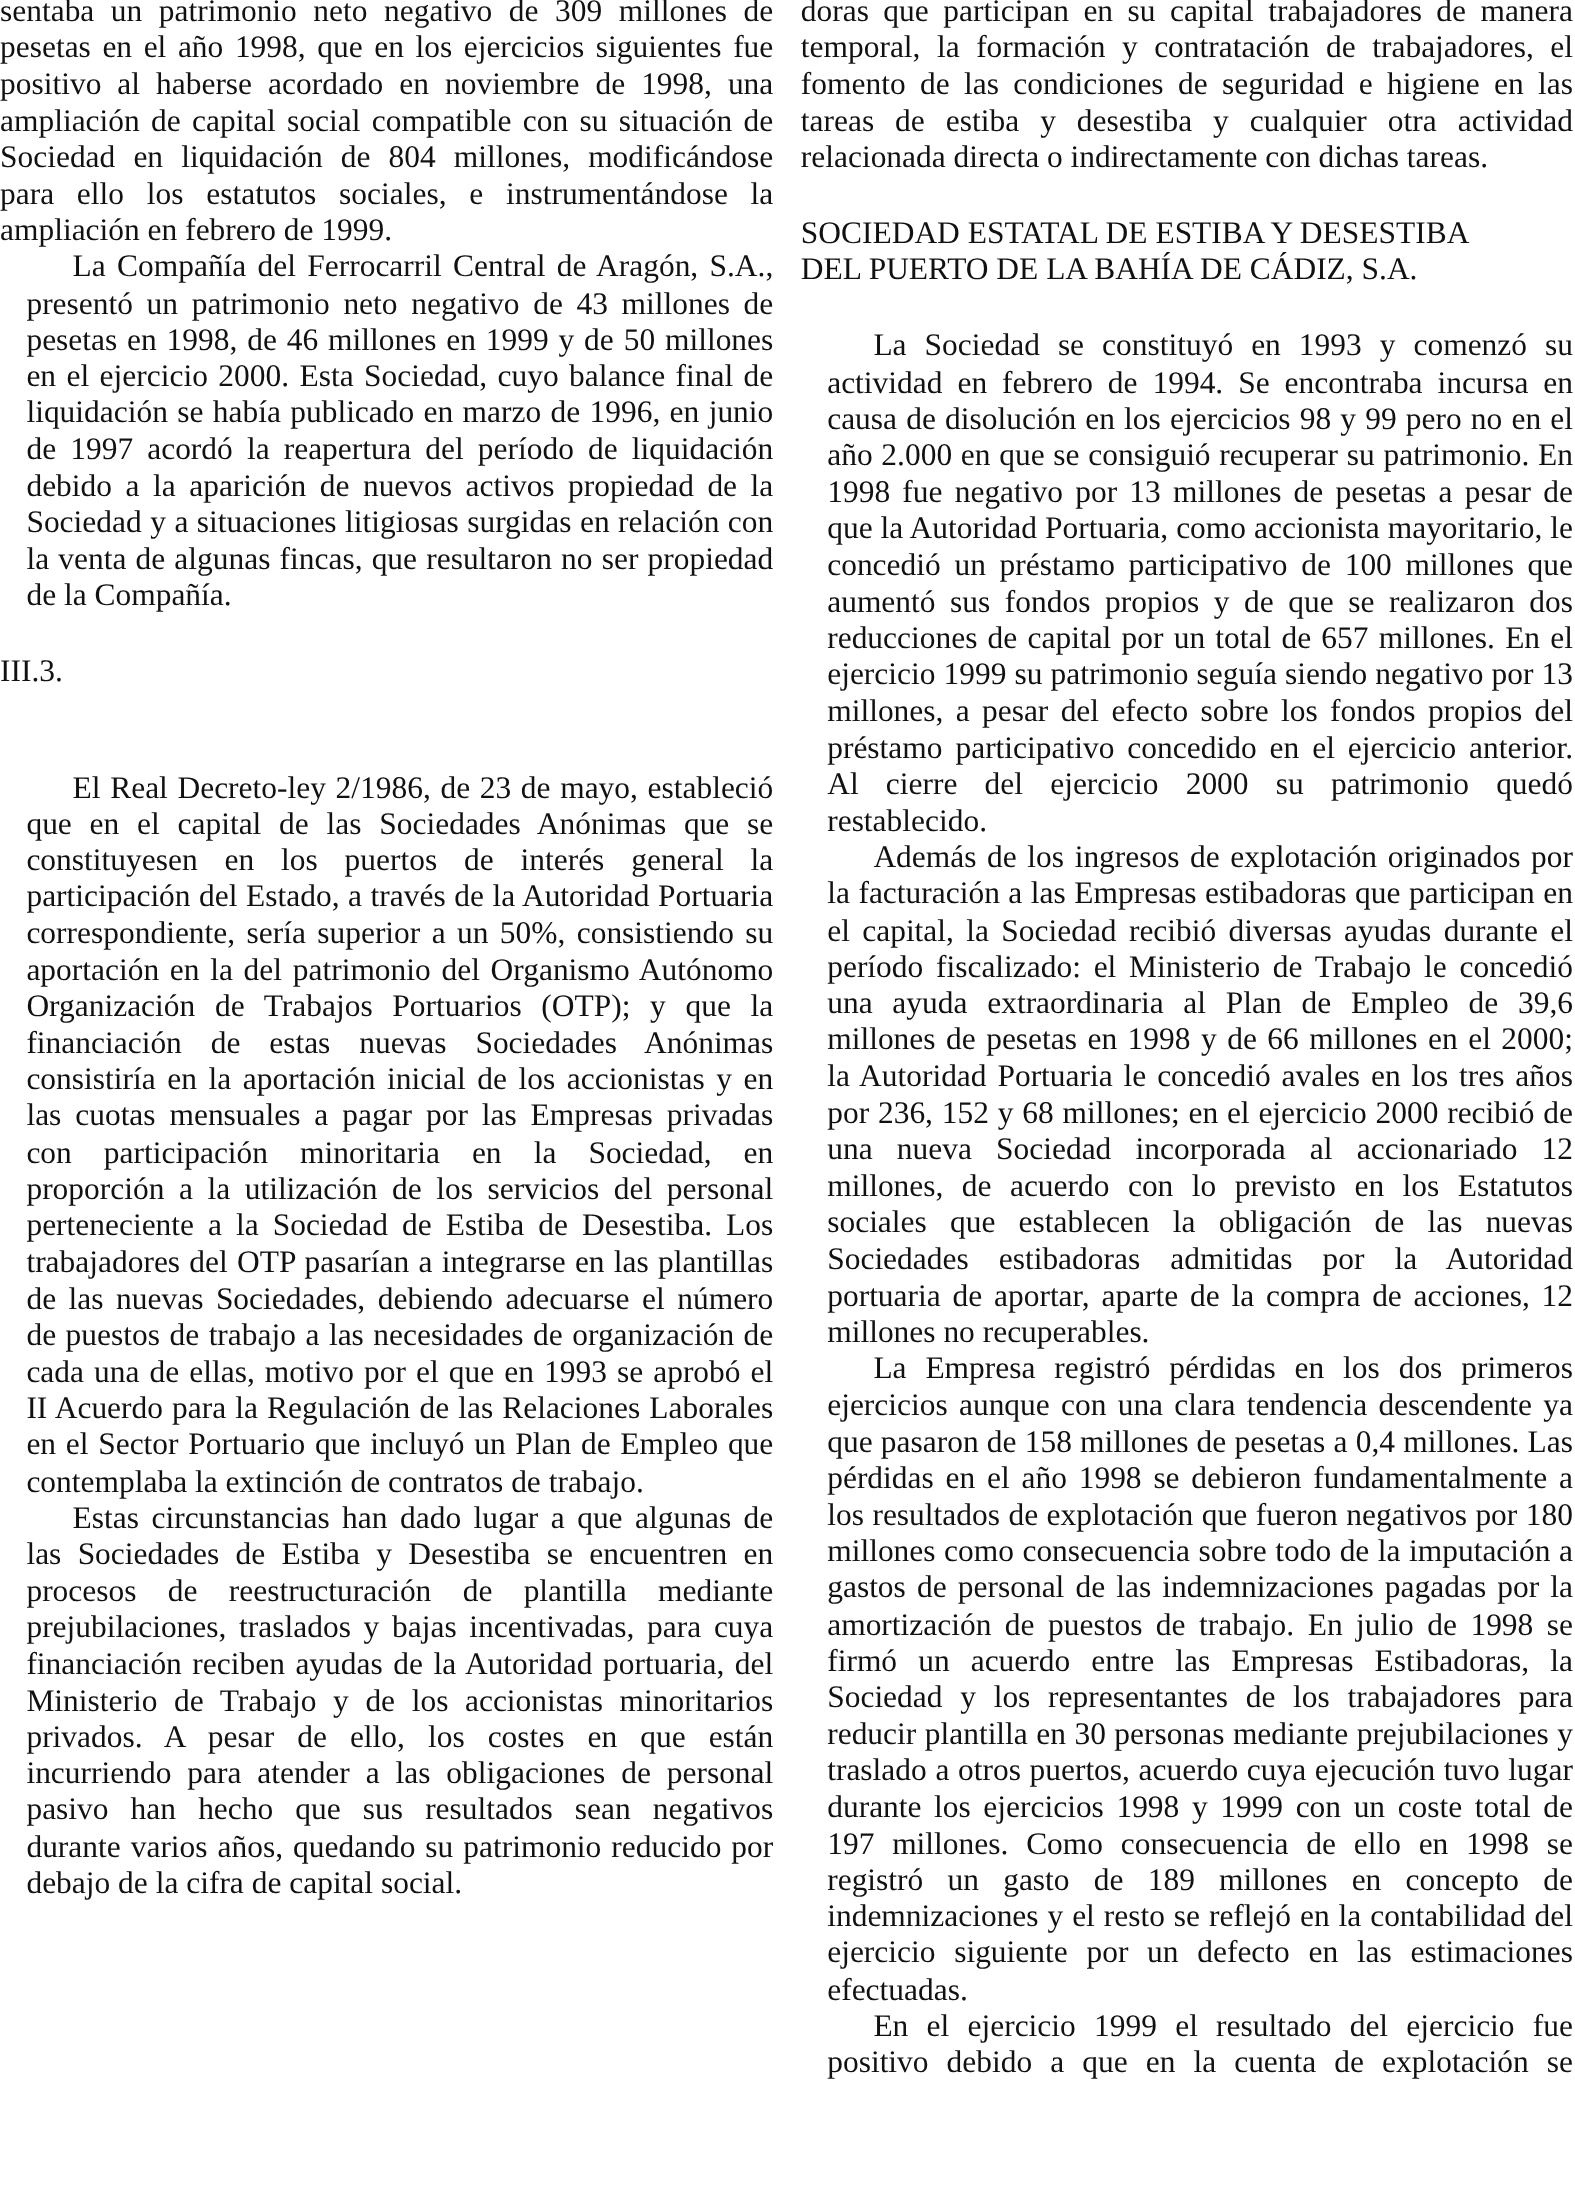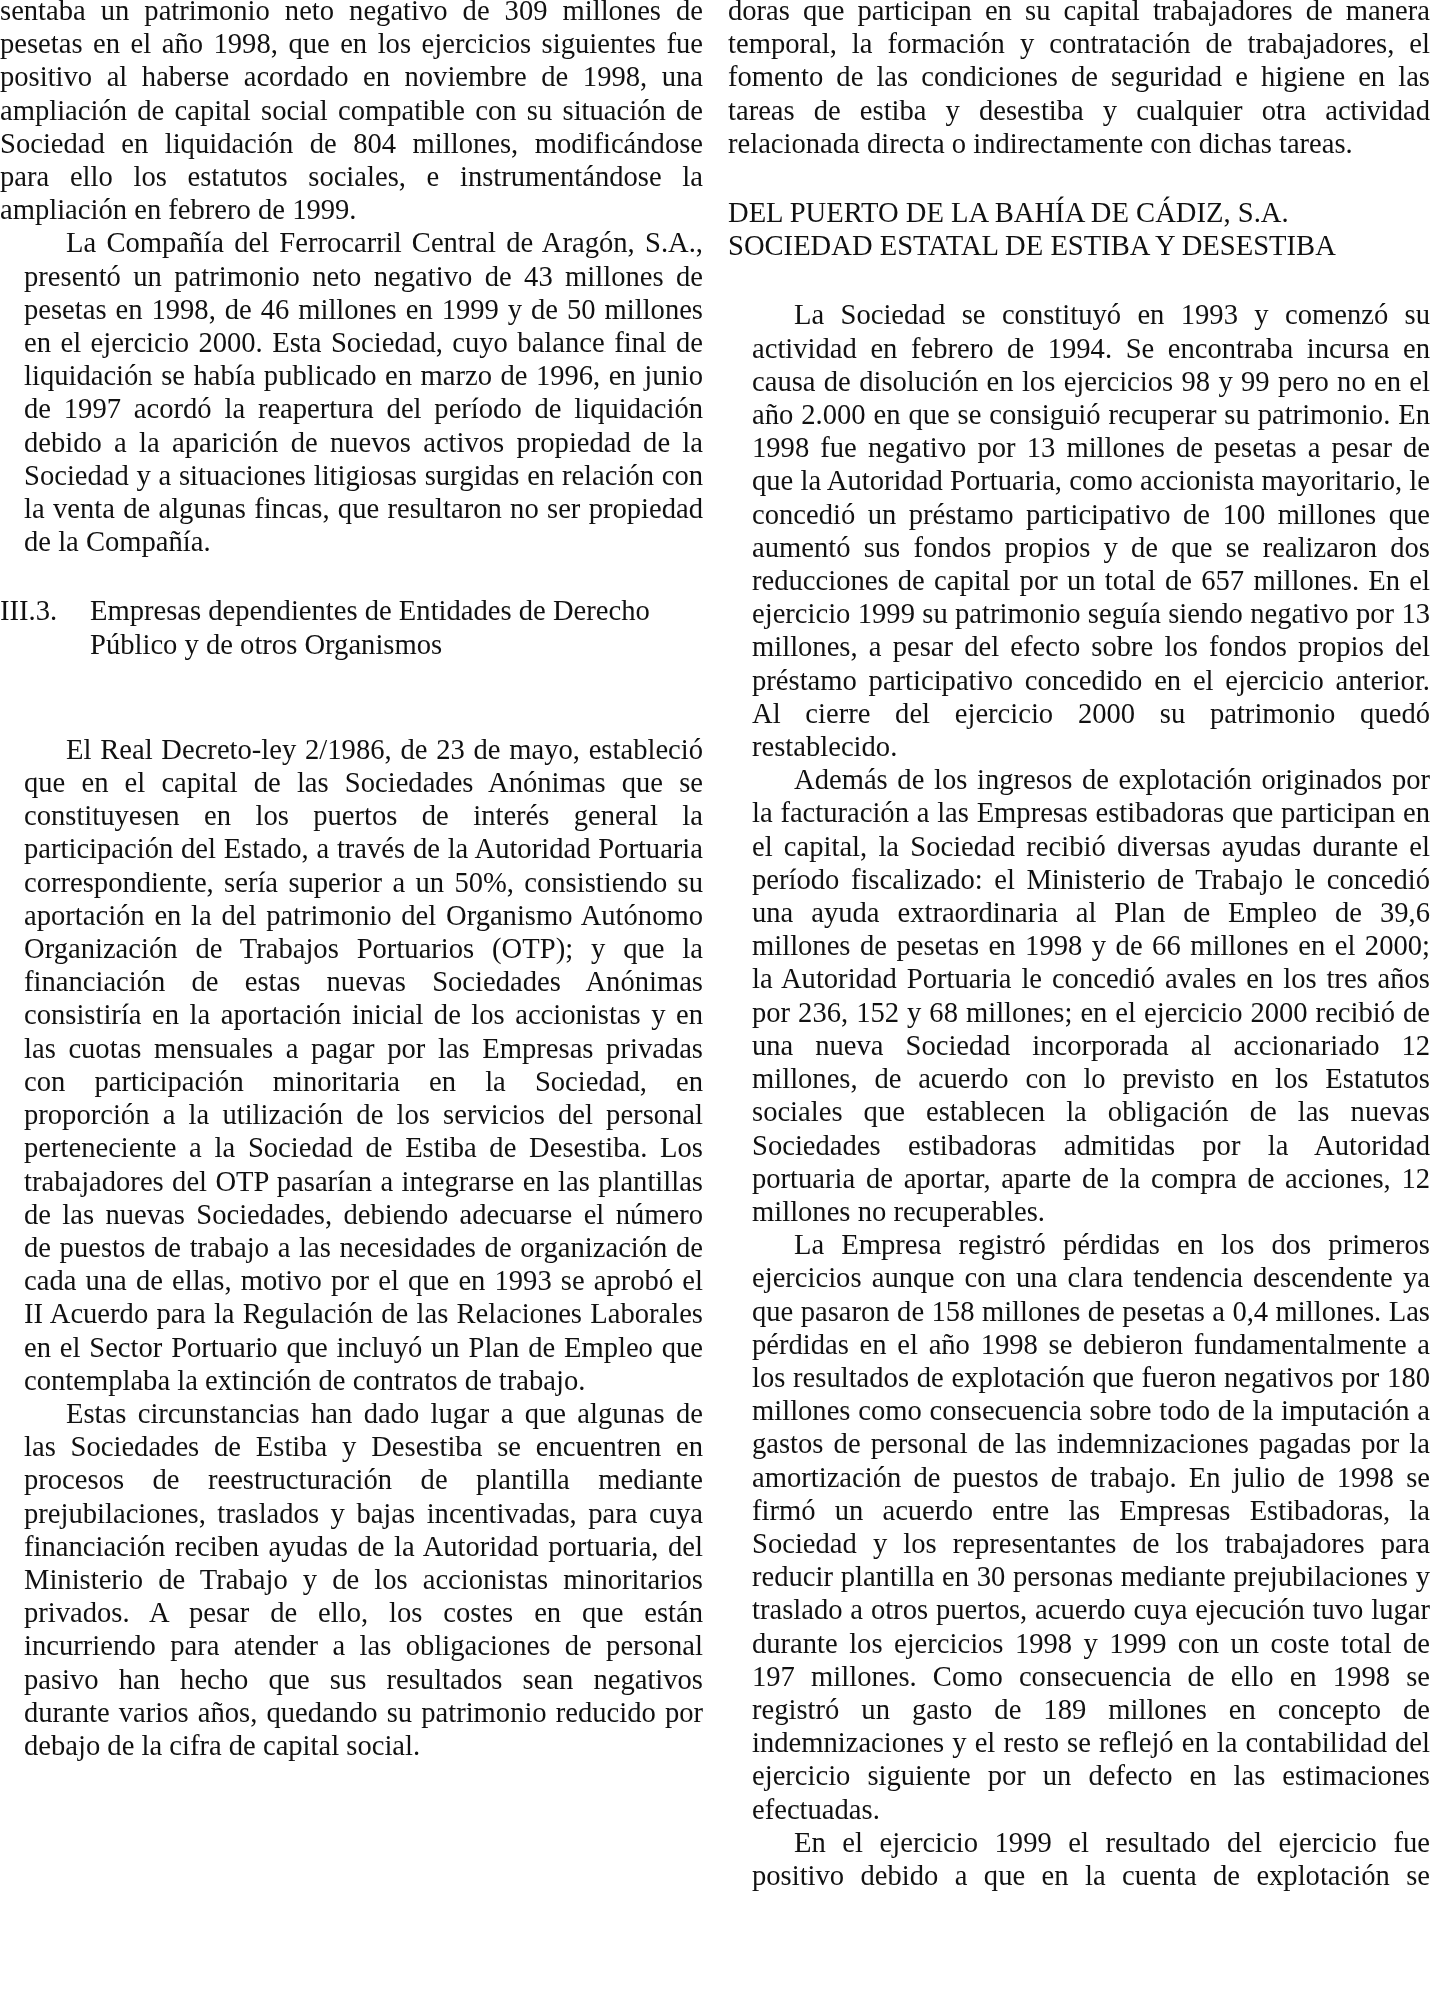--- a/index.html
+++ b/index.html
@@ -30,40 +30,39 @@
 <div class="page">
 
   <div class="col col-left">
     <p>sentaba un patrimonio neto negativo de 309 millones de pesetas en el año 1998, que en los ejercicios siguientes fue positivo al haberse acordado en noviembre de 1998, una ampliación de capital social compatible con su situación de Sociedad en liquidación de 804 millones, modificándose para ello los estatutos sociales, e instrumentándose la ampliación en febrero de 1999.</p>
     <p class="indent">La Compañía del Ferrocarril Central de Aragón, S.A., presentó un patrimonio neto negativo de 43 millones de pesetas en 1998, de 46 millones en 1999 y de 50 millones en el ejercicio 2000. Esta Sociedad, cuyo balance final de liquidación se había publicado en marzo de 1996, en junio de 1997 acordó la reapertura del período de liquidación debido a la aparición de nuevos activos propiedad de la Sociedad y a situaciones litigiosas surgidas en relación con la venta de algunas fincas, que resultaron no ser propiedad de la Compañía.</p>
 
     <div class="gap-m"></div>
 
     <div class="heading">
       <span class="num">III.3.</span>
-      <span>Empresas dependientes de Entidades de Derecho Público y de otros Organismos</span>
     </div>
 
     <div class="gap-m"></div>
 
 
     <div class="gap-m"></div>
 
     <p class="indent">El Real Decreto-ley 2/1986, de 23 de mayo, estableció que en el capital de las Sociedades Anónimas que se constituyesen en los puertos de interés general la participación del Estado, a través de la Autoridad Portuaria correspondiente, sería superior a un 50%, consistiendo su aportación en la del patrimonio del Organismo Autónomo Organización de Trabajos Portuarios (OTP); y que la financiación de estas nuevas Sociedades Anónimas consistiría en la aportación inicial de los accionistas y en las cuotas mensuales a pagar por las Empresas privadas con participación minoritaria en la Sociedad, en proporción a la utilización de los servicios del personal perteneciente a la Sociedad de Estiba de Desestiba. Los trabajadores del OTP pasarían a integrarse en las plantillas de las nuevas Sociedades, debiendo adecuarse el número de puestos de trabajo a las necesidades de organización de cada una de ellas, motivo por el que en 1993 se aprobó el II Acuerdo para la Regulación de las Relaciones Laborales en el Sector Portuario que incluyó un Plan de Empleo que contemplaba la extinción de contratos de trabajo.</p>
     <p class="indent">Estas circunstancias han dado lugar a que algunas de las Sociedades de Estiba y Desestiba se encuentren en procesos de reestructuración de plantilla mediante prejubilaciones, traslados y bajas incentivadas, para cuya financiación reciben ayudas de la Autoridad portuaria, del Ministerio de Trabajo y de los accionistas minoritarios privados. A pesar de ello, los costes en que están incurriendo para atender a las obligaciones de personal pasivo han hecho que sus resultados sean negativos durante varios años, quedando su patrimonio reducido por debajo de la cifra de capital social.</p>
   </div>
 
   <div class="col col-right">
     <p>doras que participan en su capital trabajadores de manera temporal, la formación y contratación de trabajadores, el fomento de las condiciones de seguridad e higiene en las tareas de estiba y desestiba y cualquier otra actividad relacionada directa o indirectamente con dichas tareas.</p>
 
     <div class="gap-m"></div>
 
     <div>
+      <p class="caps-title">SOCIEDAD ESTATAL DE ESTIBA Y DESESTIBA</p>
       <p class="caps-title">DEL PUERTO DE LA BAHÍA DE CÁDIZ, S.A.</p>
-      <p class="caps-title">SOCIEDAD ESTATAL DE ESTIBA Y DESESTIBA</p>
     </div>
 
     <div class="gap-m"></div>
 
     <p class="indent">La Sociedad se constituyó en 1993 y comenzó su actividad en febrero de 1994. Se encontraba incursa en causa de disolución en los ejercicios 98 y 99 pero no en el año 2.000 en que se consiguió recuperar su patrimonio. En 1998 fue negativo por 13 millones de pesetas a pesar de que la Autoridad Portuaria, como accionista mayoritario, le concedió un préstamo participativo de 100 millones que aumentó sus fondos propios y de que se realizaron dos reducciones de capital por un total de 657 millones. En el ejercicio 1999 su patrimonio seguía siendo negativo por 13 millones, a pesar del efecto sobre los fondos propios del préstamo participativo concedido en el ejercicio anterior. Al cierre del ejercicio 2000 su patrimonio quedó restablecido.</p>
     <p class="indent">Además de los ingresos de explotación originados por la facturación a las Empresas estibadoras que participan en el capital, la Sociedad recibió diversas ayudas durante el período fiscalizado: el Ministerio de Trabajo le concedió una ayuda extraordinaria al Plan de Empleo de 39,6 millones de pesetas en 1998 y de 66 millones en el 2000; la Autoridad Portuaria le concedió avales en los tres años por 236, 152 y 68 millones; en el ejercicio 2000 recibió de una nueva Sociedad incorporada al accionariado 12 millones, de acuerdo con lo previsto en los Estatutos sociales que establecen la obligación de las nuevas Sociedades estibadoras admitidas por la Autoridad portuaria de aportar, aparte de la compra de acciones, 12 millones no recuperables.</p>
     <p class="indent">La Empresa registró pérdidas en los dos primeros ejercicios aunque con una clara tendencia descendente ya que pasaron de 158 millones de pesetas a 0,4 millones. Las pérdidas en el año 1998 se debieron fundamentalmente a los resultados de explotación que fueron negativos por 180 millones como consecuencia sobre todo de la imputación a gastos de personal de las indemnizaciones pagadas por la amortización de puestos de trabajo. En julio de 1998 se firmó un acuerdo entre las Empresas Estibadoras, la Sociedad y los representantes de los trabajadores para reducir plantilla en 30 personas mediante prejubilaciones y traslado a otros puertos, acuerdo cuya ejecución tuvo lugar durante los ejercicios 1998 y 1999 con un coste total de 197 millones. Como consecuencia de ello en 1998 se registró un gasto de 189 millones en concepto de indemnizaciones y el resto se reflejó en la contabilidad del ejercicio siguiente por un defecto en las estimaciones efectuadas.</p>
     <p class="indent" style="text-align-last: justify;">En el ejercicio 1999 el resultado del ejercicio fue positivo debido a que en la cuenta de explotación se</p>
   </div>
 

